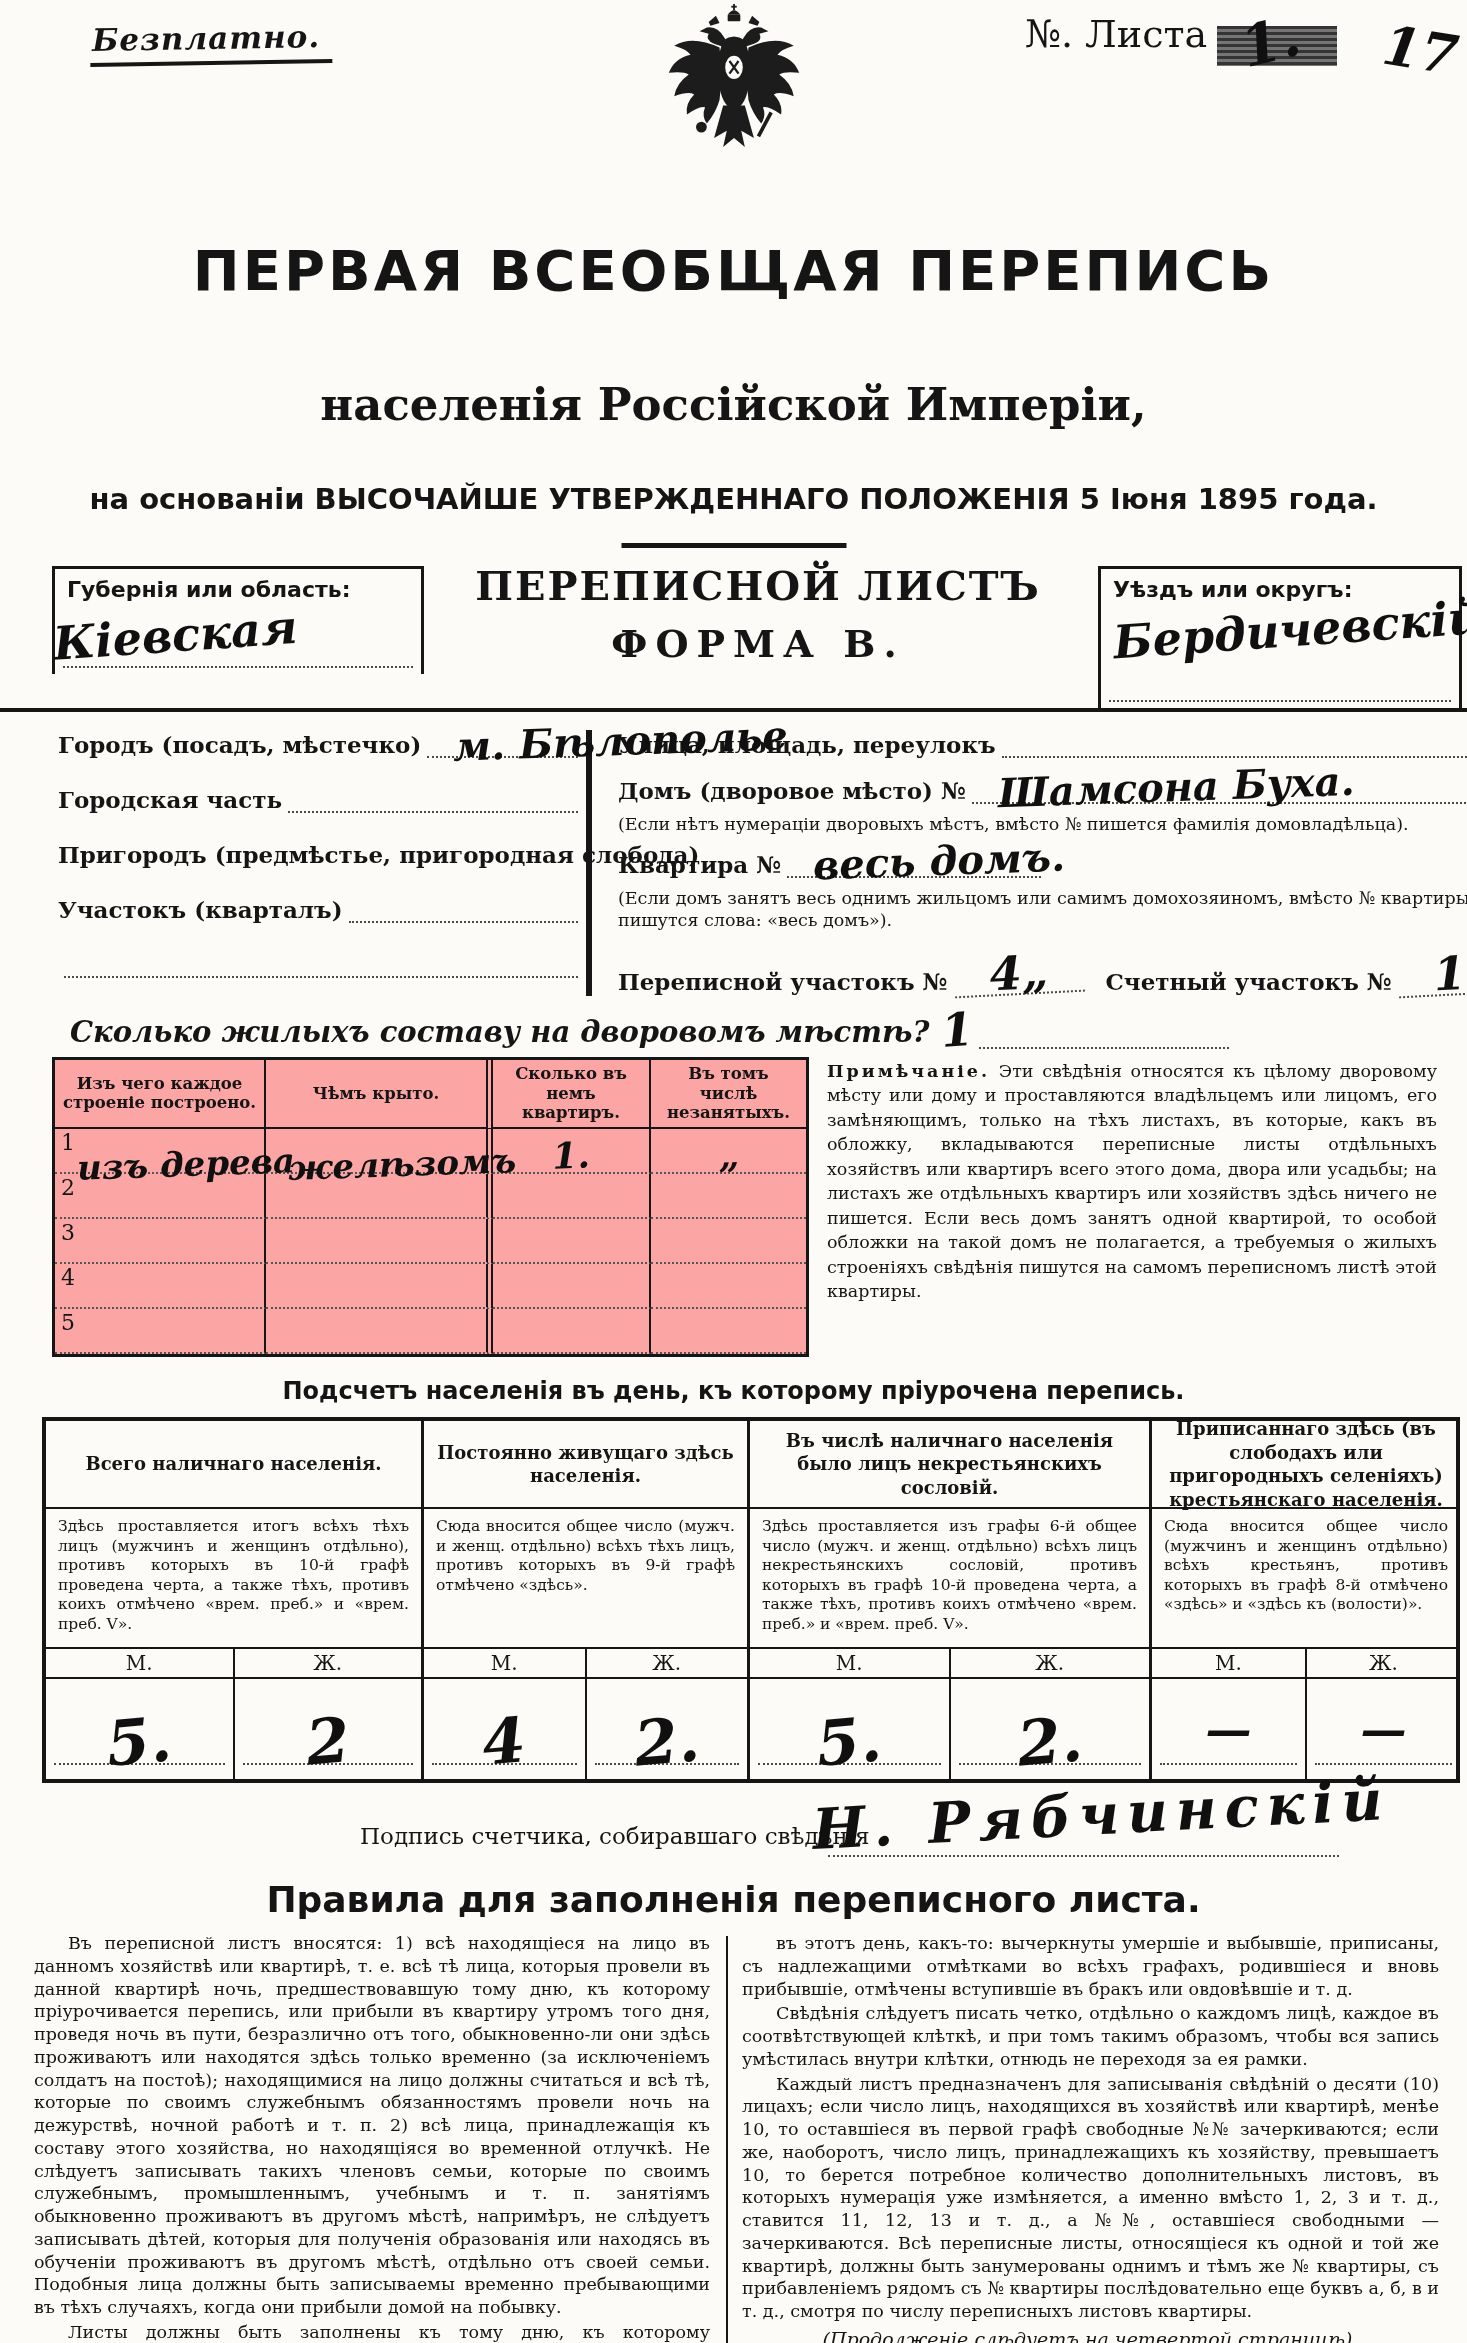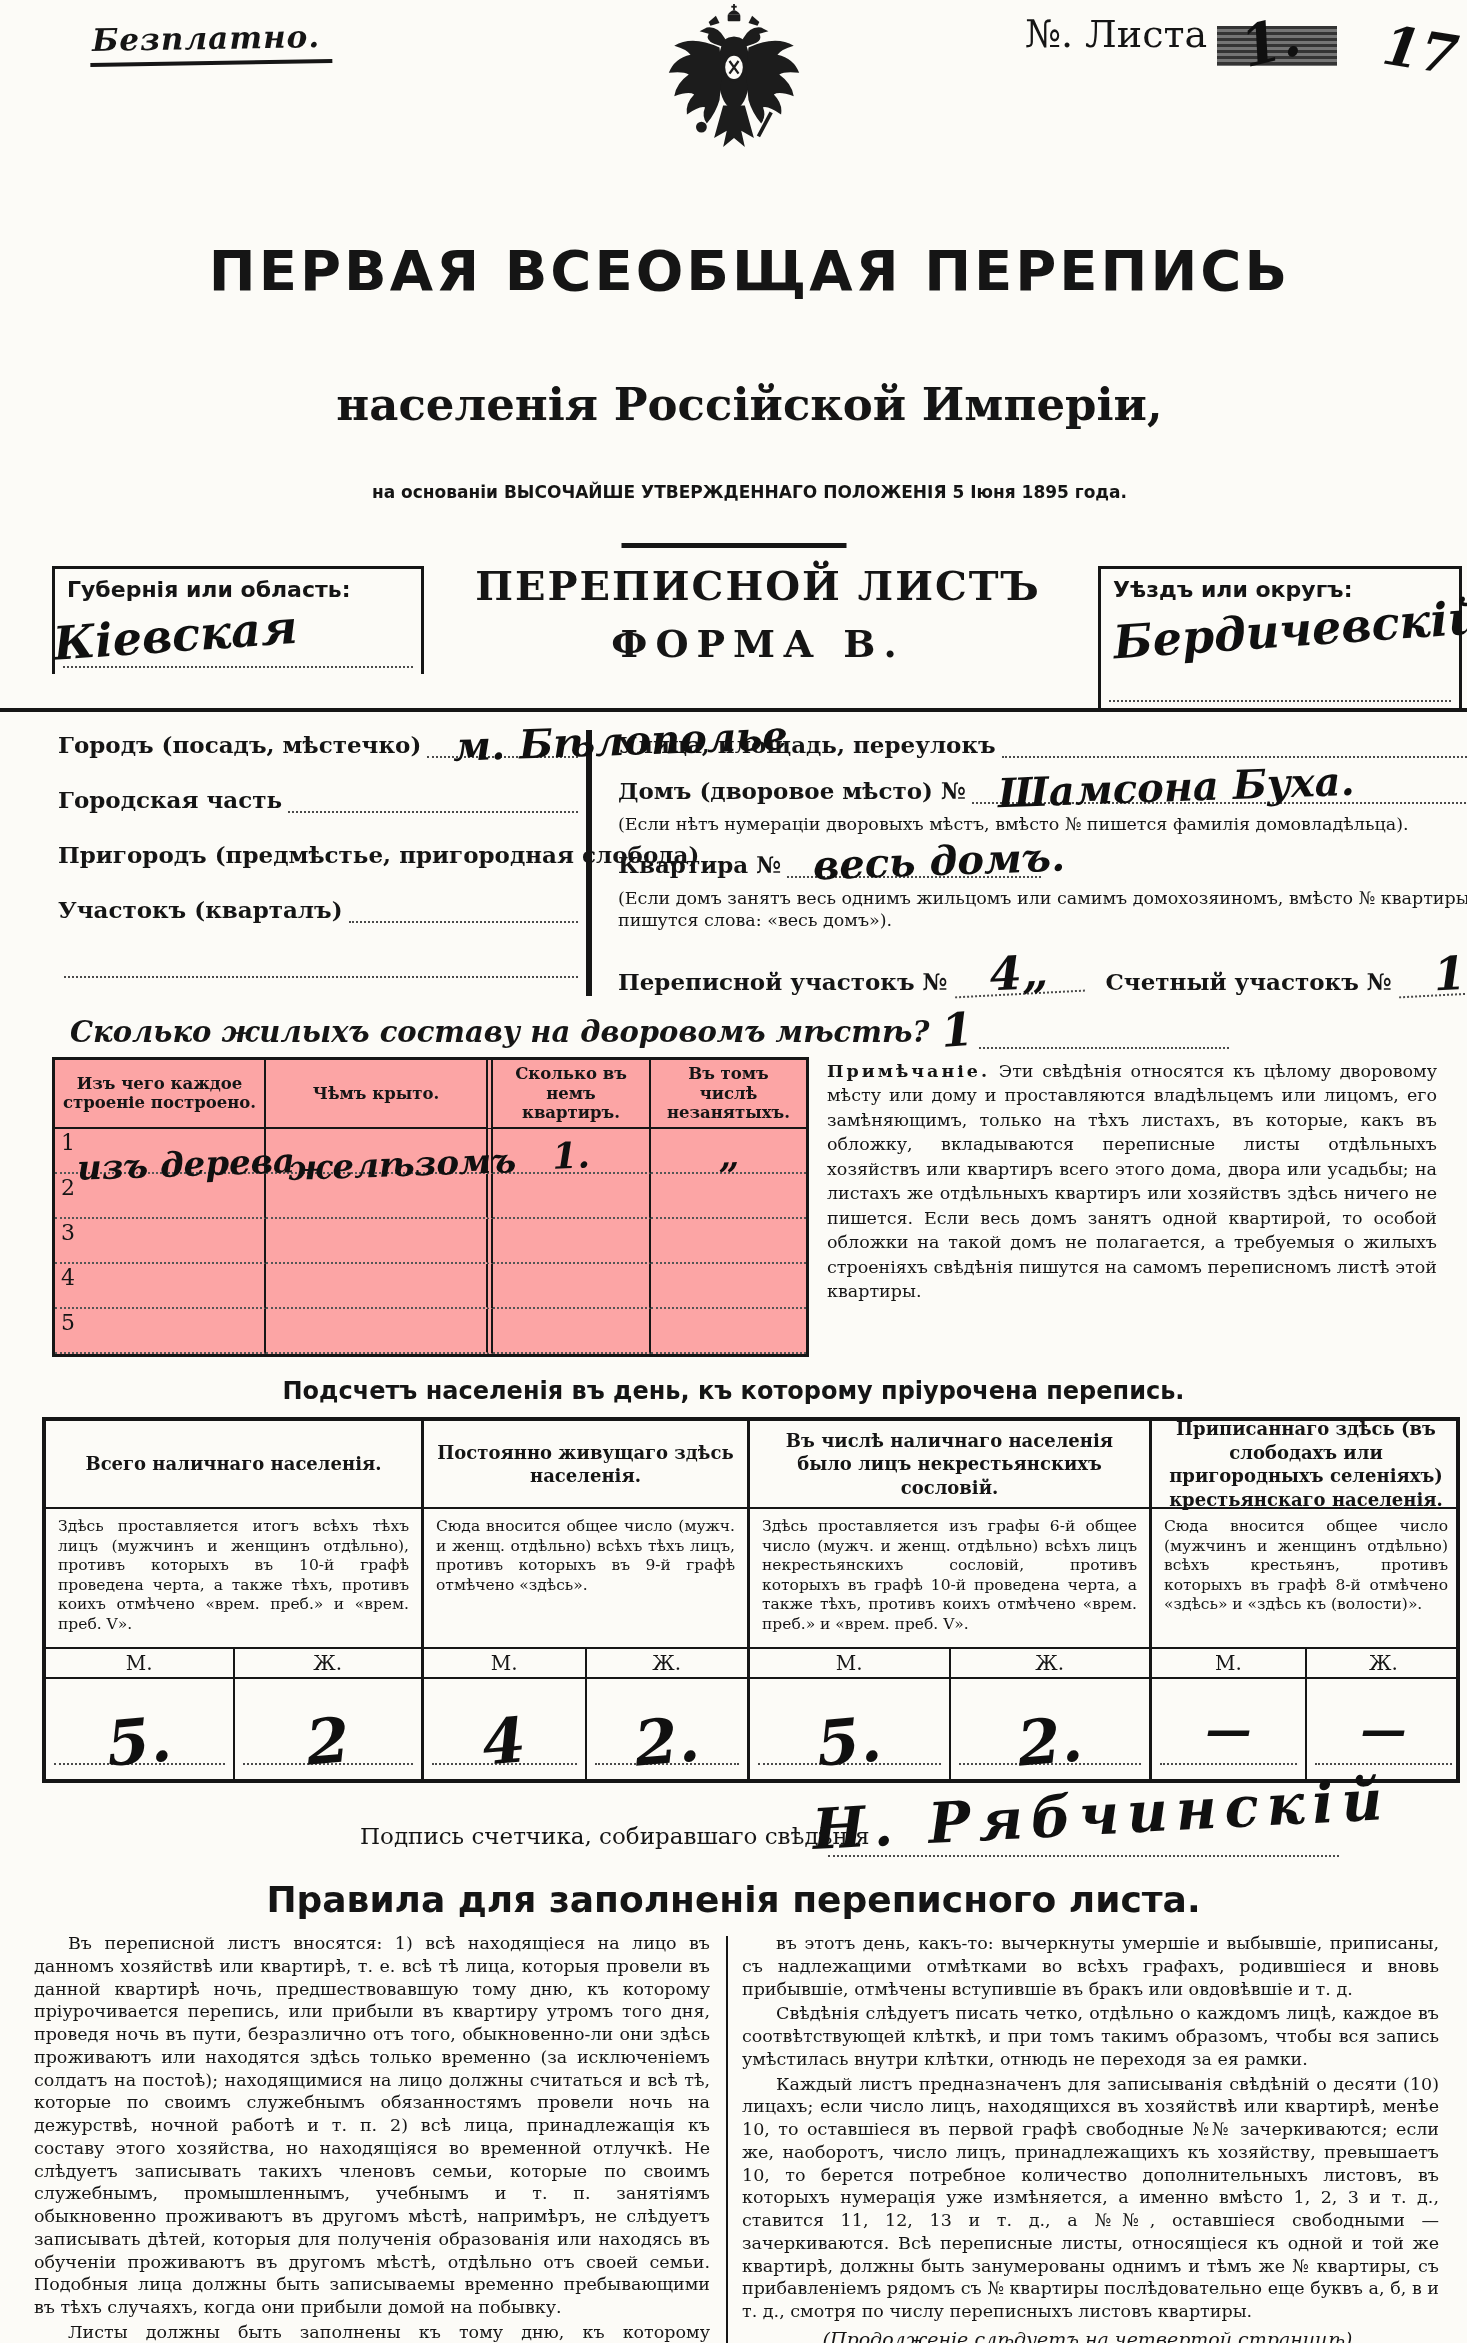--- a/index.html
+++ b/index.html
@@ -3,21 +3,21 @@
 <meta charset="utf-8">
 <style>
   * { box-sizing: border-box; margin: 0; padding: 0; }
   html,body { background:#8a8a8a; }
   .page {
     width:1467px; height:2343px; margin:0 auto; position:relative;
     background:#fcfbf7; color:#151515; overflow:hidden;
     font-family:"DejaVu Serif", serif;
   }
   
-  .top-band { position:relative; height:558px;padding-left:16px; }
+  .top-band { position:relative; height:558px; }
   .free {
     position:absolute; left:90px; top:20px; font-size:31px; font-weight:bold; font-style:italic;
     letter-spacing:1px; padding:0 12px 5px 2px; border-bottom:4px solid #161616; transform:rotate(-1deg);
   }
   .eagle-wrap { position:absolute; left:50%; top:4px; transform:translateX(-50%); }
   .sheet { position:absolute; left:1025px; top:12px; display:flex; align-items:flex-start; }
   .sheet-label { font-size:38px; white-space:nowrap; }
   .stamp {
     display:inline-block; width:120px; height:40px; margin:14px 0 0 10px; position:relative;
     background:repeating-linear-gradient(180deg,#343434 0 3px,#757575 3px 6px);
@@ -25,21 +25,21 @@
   .stamp-hw { position:absolute; left:24px; top:-18px; font-size:56px; transform:rotate(-14deg); }
   .scribble { font-size:54px; margin:6px 0 0 46px; transform:rotate(9deg); }
   .hw { font-family:"DejaVu Serif", serif; font-style:italic; font-weight:bold; color:#101010; }
   h1 {
     position:absolute; top:238px; width:100%; text-align:center;
     font-family:"DejaVu Sans", sans-serif; font-size:56px; font-weight:bold; letter-spacing:3px;
   }
   .h2 { position:absolute; top:378px; width:100%; text-align:center; font-size:45px; font-weight:bold; }
   .h3 {
     position:absolute; top:482px; width:100%; text-align:center;
-    font-family:"DejaVu Sans", sans-serif; font-size:17px; font-weight:bold;
+    font-family:"DejaVu Sans", sans-serif; font-size:29px; font-weight:bold;
   }
   .mini-rule { position:absolute; top:543px; left:50%; transform:translateX(-50%); width:225px; border-bottom:5px solid #161616; }
   
   .form-header { position:relative; height:150px; }
   .fbox { position:absolute; border:3px solid #161616; border-bottom:none; padding:8px 12px 0; }
   .box-left  { left:52px;  top:8px; width:372px; height:108px; }
   .box-right { left:1098px; top:8px; width:364px; height:142px; }
   .box-label { font-family:"DejaVu Sans", sans-serif; font-weight:bold; font-size:22px; }
   .box-value { font-size:46px; margin-top:2px; white-space:nowrap; transform:rotate(-4deg); position:relative; z-index:2; }
   .box-left .box-value { transform:rotate(-4deg) translateX(-14px); }

